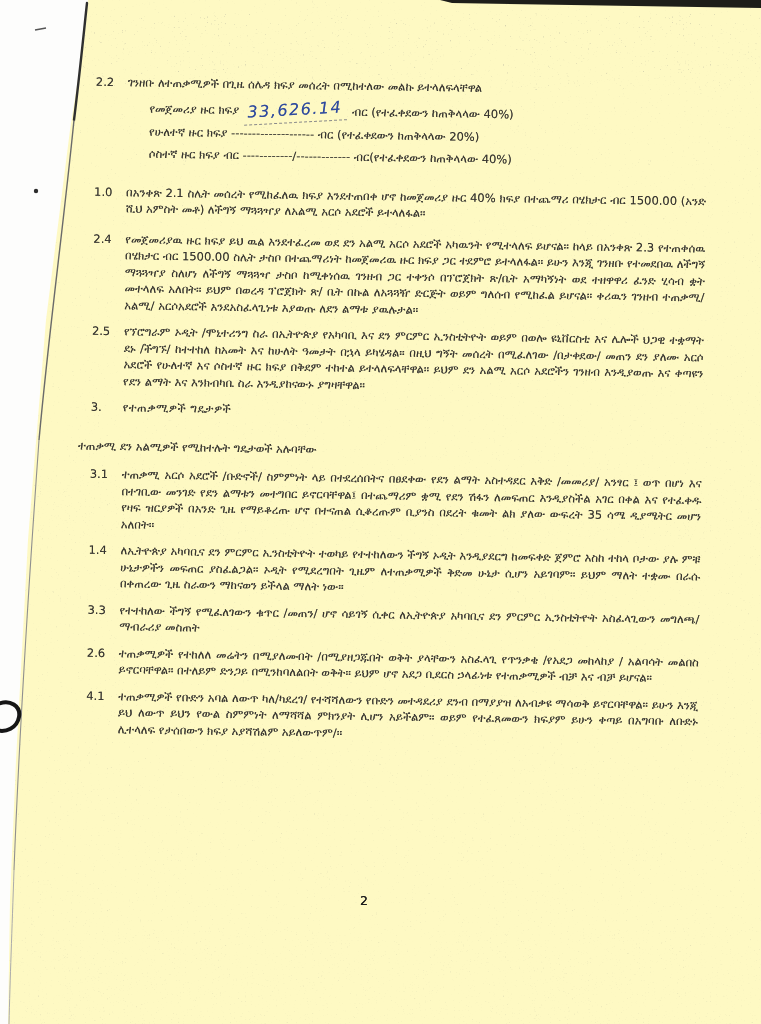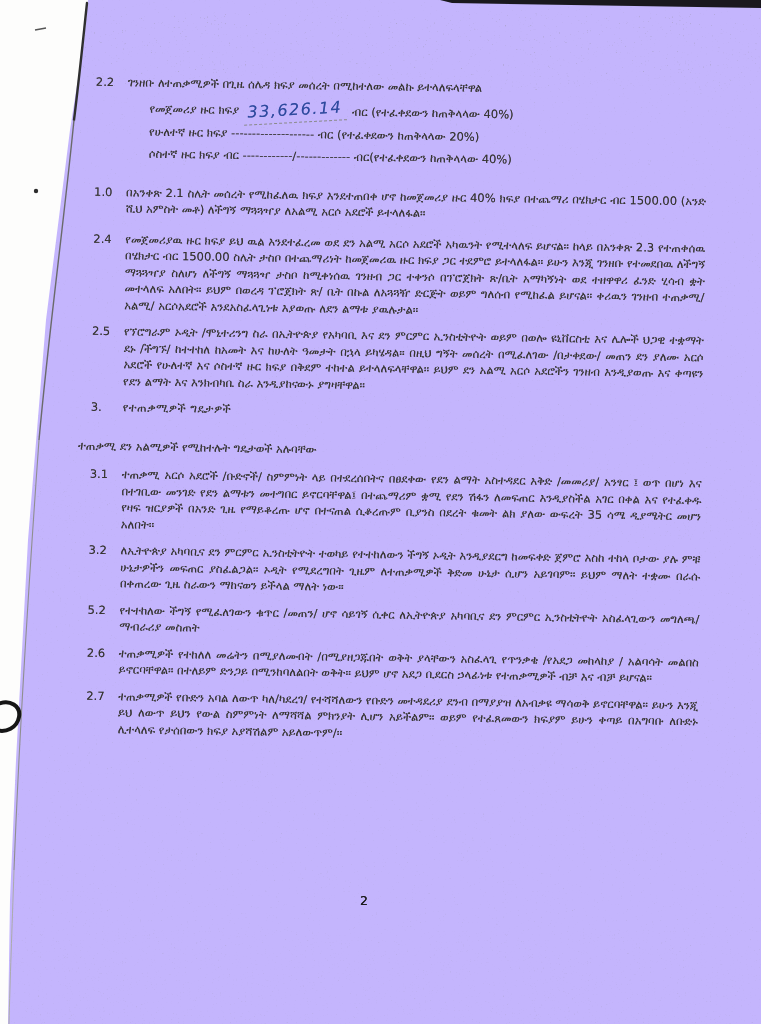--- a/index.html
+++ b/index.html
@@ -1,18 +1,18 @@
 <!DOCTYPE html>
 <html><head>
 <meta charset="utf-8">
 <style>
   html,body{margin:0;padding:0;background:#ffffff;}
   .scan{
     position:relative;width:761px;height:1024px;overflow:hidden;
-    background:#c4b5fd;
+    background:#fef9c3;
     font-family:"DejaVu Sans",sans-serif;
   }
   svg.layer{position:absolute;left:0;top:0;pointer-events:none;}
   .content{
     position:absolute;left:96px;top:74px;width:612px;
     transform:rotate(0.9deg);transform-origin:10px 0;
     font-size:11.5px;line-height:16.5px;color:#36342f;
     text-align:justify;
     text-shadow:0 0 0.6px rgba(45,45,45,.55);
   }
@@ -102,36 +102,36 @@
     </div>
 
     <p class="intro">ተጠቃሚ ደን አልሚዎች የሚከተሉት ግዴታወች አሉባቸው</p>
 
     <div class="clause">
       <span class="cnum">3.1</span>
       <p class="cbody">ተጠቃሚ አርሶ አደሮች /ቡድኖች/ ስምምነት ላይ በተደረሰበትና በፀደቀው የደን ልማት አስተዳደር እቅድ /መመሪያ/ አንፃር ፤ ወጥ በሆነ እና በተገቢው መንገድ የደን ልማቱን መተግበር ይኖርባቸዋል፤ በተጨማሪም ቋሚ የደን ሽፋን ለመፍጠር እንዲያስችል አገር በቀል እና የተፈቀዱ የዛፍ ዝርያዎች በአንድ ጊዜ የማይቆረጡ ሆኖ በተናጠል ሲቆረጡም ቢያንስ በደረት ቁመት ልክ ያለው ውፍረት 35 ሳሜ ዲያሜትር መሆን አለበት።</p>
     </div>
 
     <div class="clause">
-      <span class="cnum">3.2</span>
+      <span class="cnum">1.4</span>
       <p class="cbody">ለኢትዮጵያ አካባቢና ደን ምርምር ኢንስቲትዮት ተወካይ የተተከለውን ችግኝ ኦዲት እንዲያደርግ ከመፍቀድ ጀምሮ እስከ ተከላ ቦታው ያሉ ምቹ ሁኔታዎችን መፍጠር ያስፈልጋል። ኦዲት የሚደረግበት ጊዜም ለተጠቃሚዎች ቅድመ ሁኔታ ሲሆን አይገባም። ይህም ማለት ተቋሙ በራሱ በቀጠረው ጊዜ ስራውን ማከናወን ይችላል ማለት ነው።</p>
     </div>
 
     <div class="clause">
-      <span class="cnum">5.2</span>
+      <span class="cnum">3.3</span>
       <p class="cbody">የተተከለው ችግኝ የሚፈለገውን ቁጥር /መጠን/ ሆኖ ሳይገኝ ሲቀር ለኢትዮጵያ አካባቢና ደን ምርምር ኢንስቲትዮት አስፈላጊውን መግለጫ/ማብራሪያ መስጠት</p>
     </div>
 
     <div class="clause">
       <span class="cnum">2.6</span>
       <p class="cbody">ተጠቃሚዎች የተከለለ መሬትን በሚያለሙበት /በሚያዘጋጁበት ወቅት ያላቸውን አስፈላጊ የጥንቃቄ /የአደጋ መከላከያ / አልባሳት መልበስ ይኖርባቸዋል። በተለይም ድንጋይ በሚንከባለልበት ወቅት። ይህም ሆኖ አደጋ ቢደርስ ኃላፊነቱ የተጠቃሚዎች ብቻ እና ብቻ ይሆናል።</p>
     </div>
 
     <div class="clause">
-      <span class="cnum">2.7</span>
+      <span class="cnum">4.1</span>
       <p class="cbody">ተጠቃሚዎች የቡድን አባል ለውጥ ካለ/ካደረገ/ የተሻሻለውን የቡድን መተዳደሪያ ደንብ በማያያዝ ለአብቃዩ ማሳወቅ ይኖርባቸዋል። ይሁን እንጂ ይህ ለውጥ ይህን የውል ስምምነት ለማሻሻል ምክንያት ሊሆን አይችልም። ወይም የተፈጸመውን ክፍያም ይሁን ቀጣይ በአግባቡ ለቡድኑ ሊተላለፍ የታሰበውን ክፍያ አያሻሽልም አይለውጥም/።</p>
     </div>
 
   </div>
 
   <div class="page-number">2</div>
 
 </div>
 
 </body></html>

